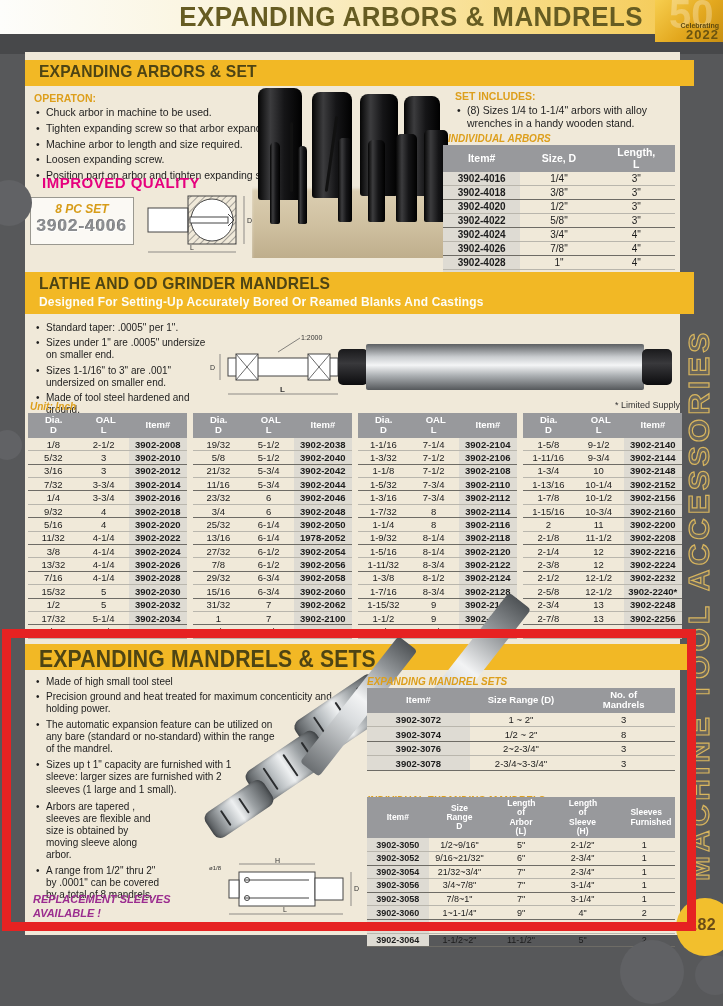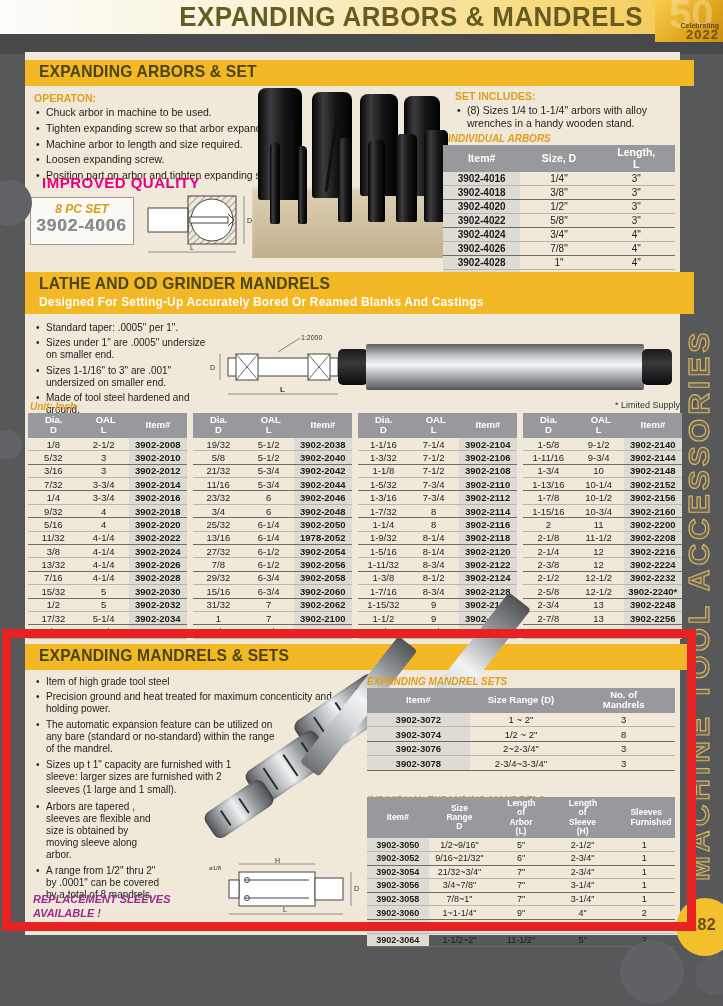--- a/index.html
+++ b/index.html
@@ -658,26 +658,26 @@
           <td class="shade">3902-2256</td>
         </tr>
         <tr>
           <td>3</td>
           <td>13</td>
           <td class="shade">3902-2300</td>
         </tr>
       </tbody>
   </table>
 
-  <div class="sec-bar" style="left:25px; top:644px; width:655px; height:24px; font-size:17px; padding:2px 0 0 14px; position:absolute;">
+  <div class="sec-bar" style="left:25px; top:644px; width:655px; height:24px; font-size:23px; padding:2px 0 0 14px; position:absolute;">
     <span class="bar-title">EXPANDING MANDRELS &amp; SETS</span>
   </div>
 
   <div class="bullets" style="position:absolute; left:34px; top:676px; font-size:10px;">
-    <div class="bullet" style="width:330px;">Item of high grade tool steel</div>
+    <div class="bullet" style="width:330px;">Made of high small tool steel</div>
     <div class="bullet" style="width:318px;">Precision ground and heat treated for maximum concenticity and holding power.</div>
     <div class="bullet" style="width:238px;">The automatic expansion feature can be utilized on any bare (standard or no-standard) within the range of the mandrel.</div>
     <div class="bullet" style="width:212px; margin-top:4px;">Sizes up t 1" capacity are furnished with 1 sleeve: larger sizes are furnished with 2 sleeves (1 large and 1 small).</div>
     <div class="bullet" style="width:112px; margin-top:5px;">Arbors are tapered , sleeves are flexible and size is obtained by moving sleeve along arbor.</div>
     <div class="bullet" style="width:118px; margin-top:3px;">A range from 1/2" thru 2" by .0001" can be covered by a total of 8 mandrels.</div>
   </div>
 
   <div class="repl">
     <div>REPLACEMENT SLEEVES</div>
     <div>AVAILABLE !</div>

